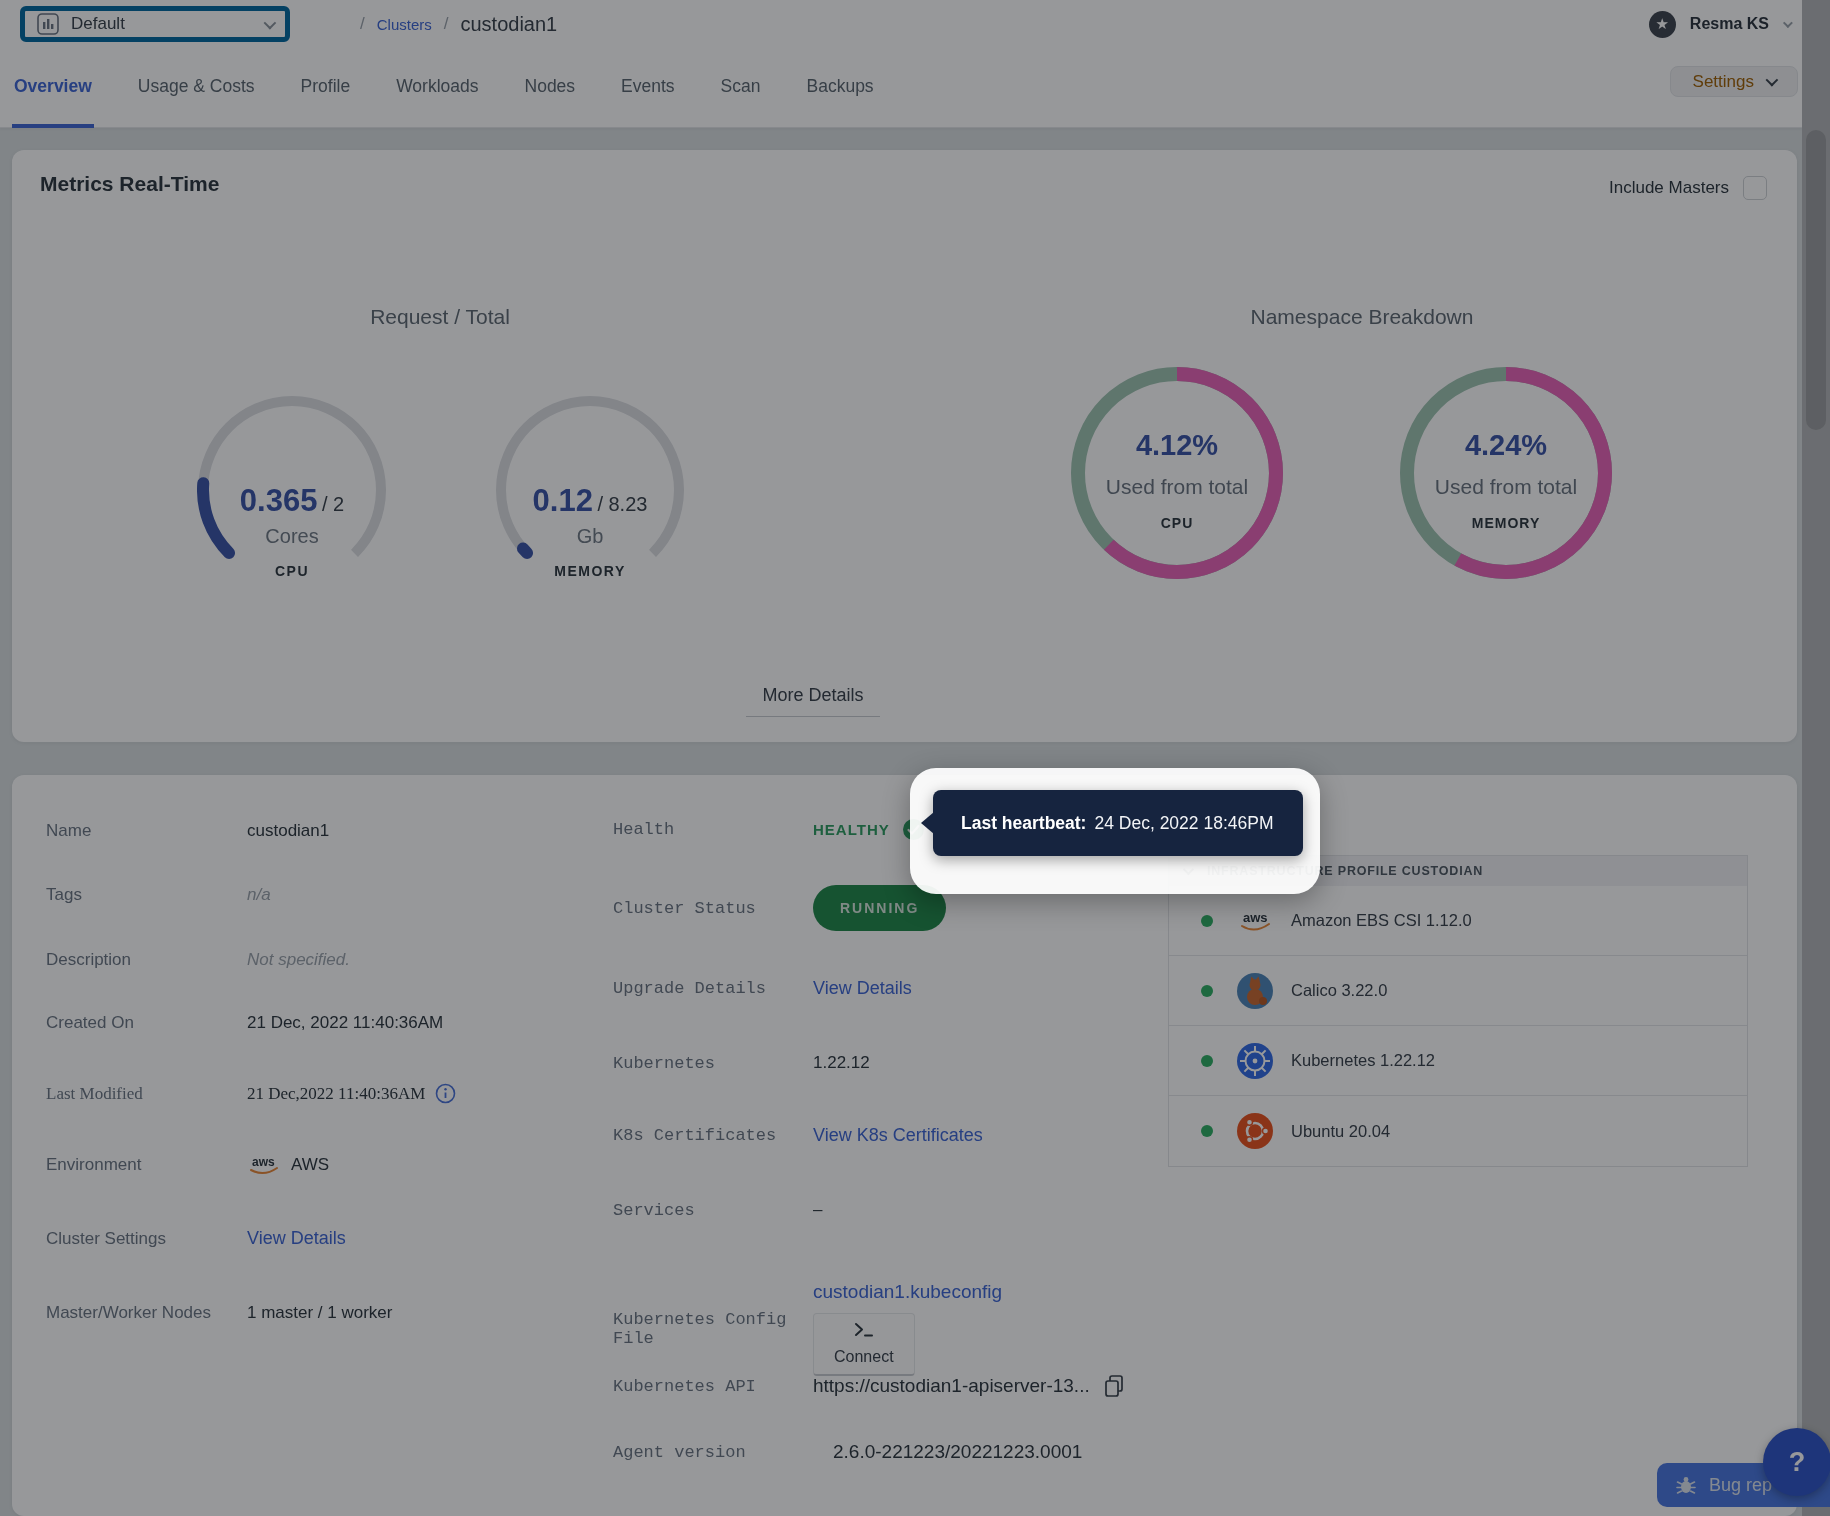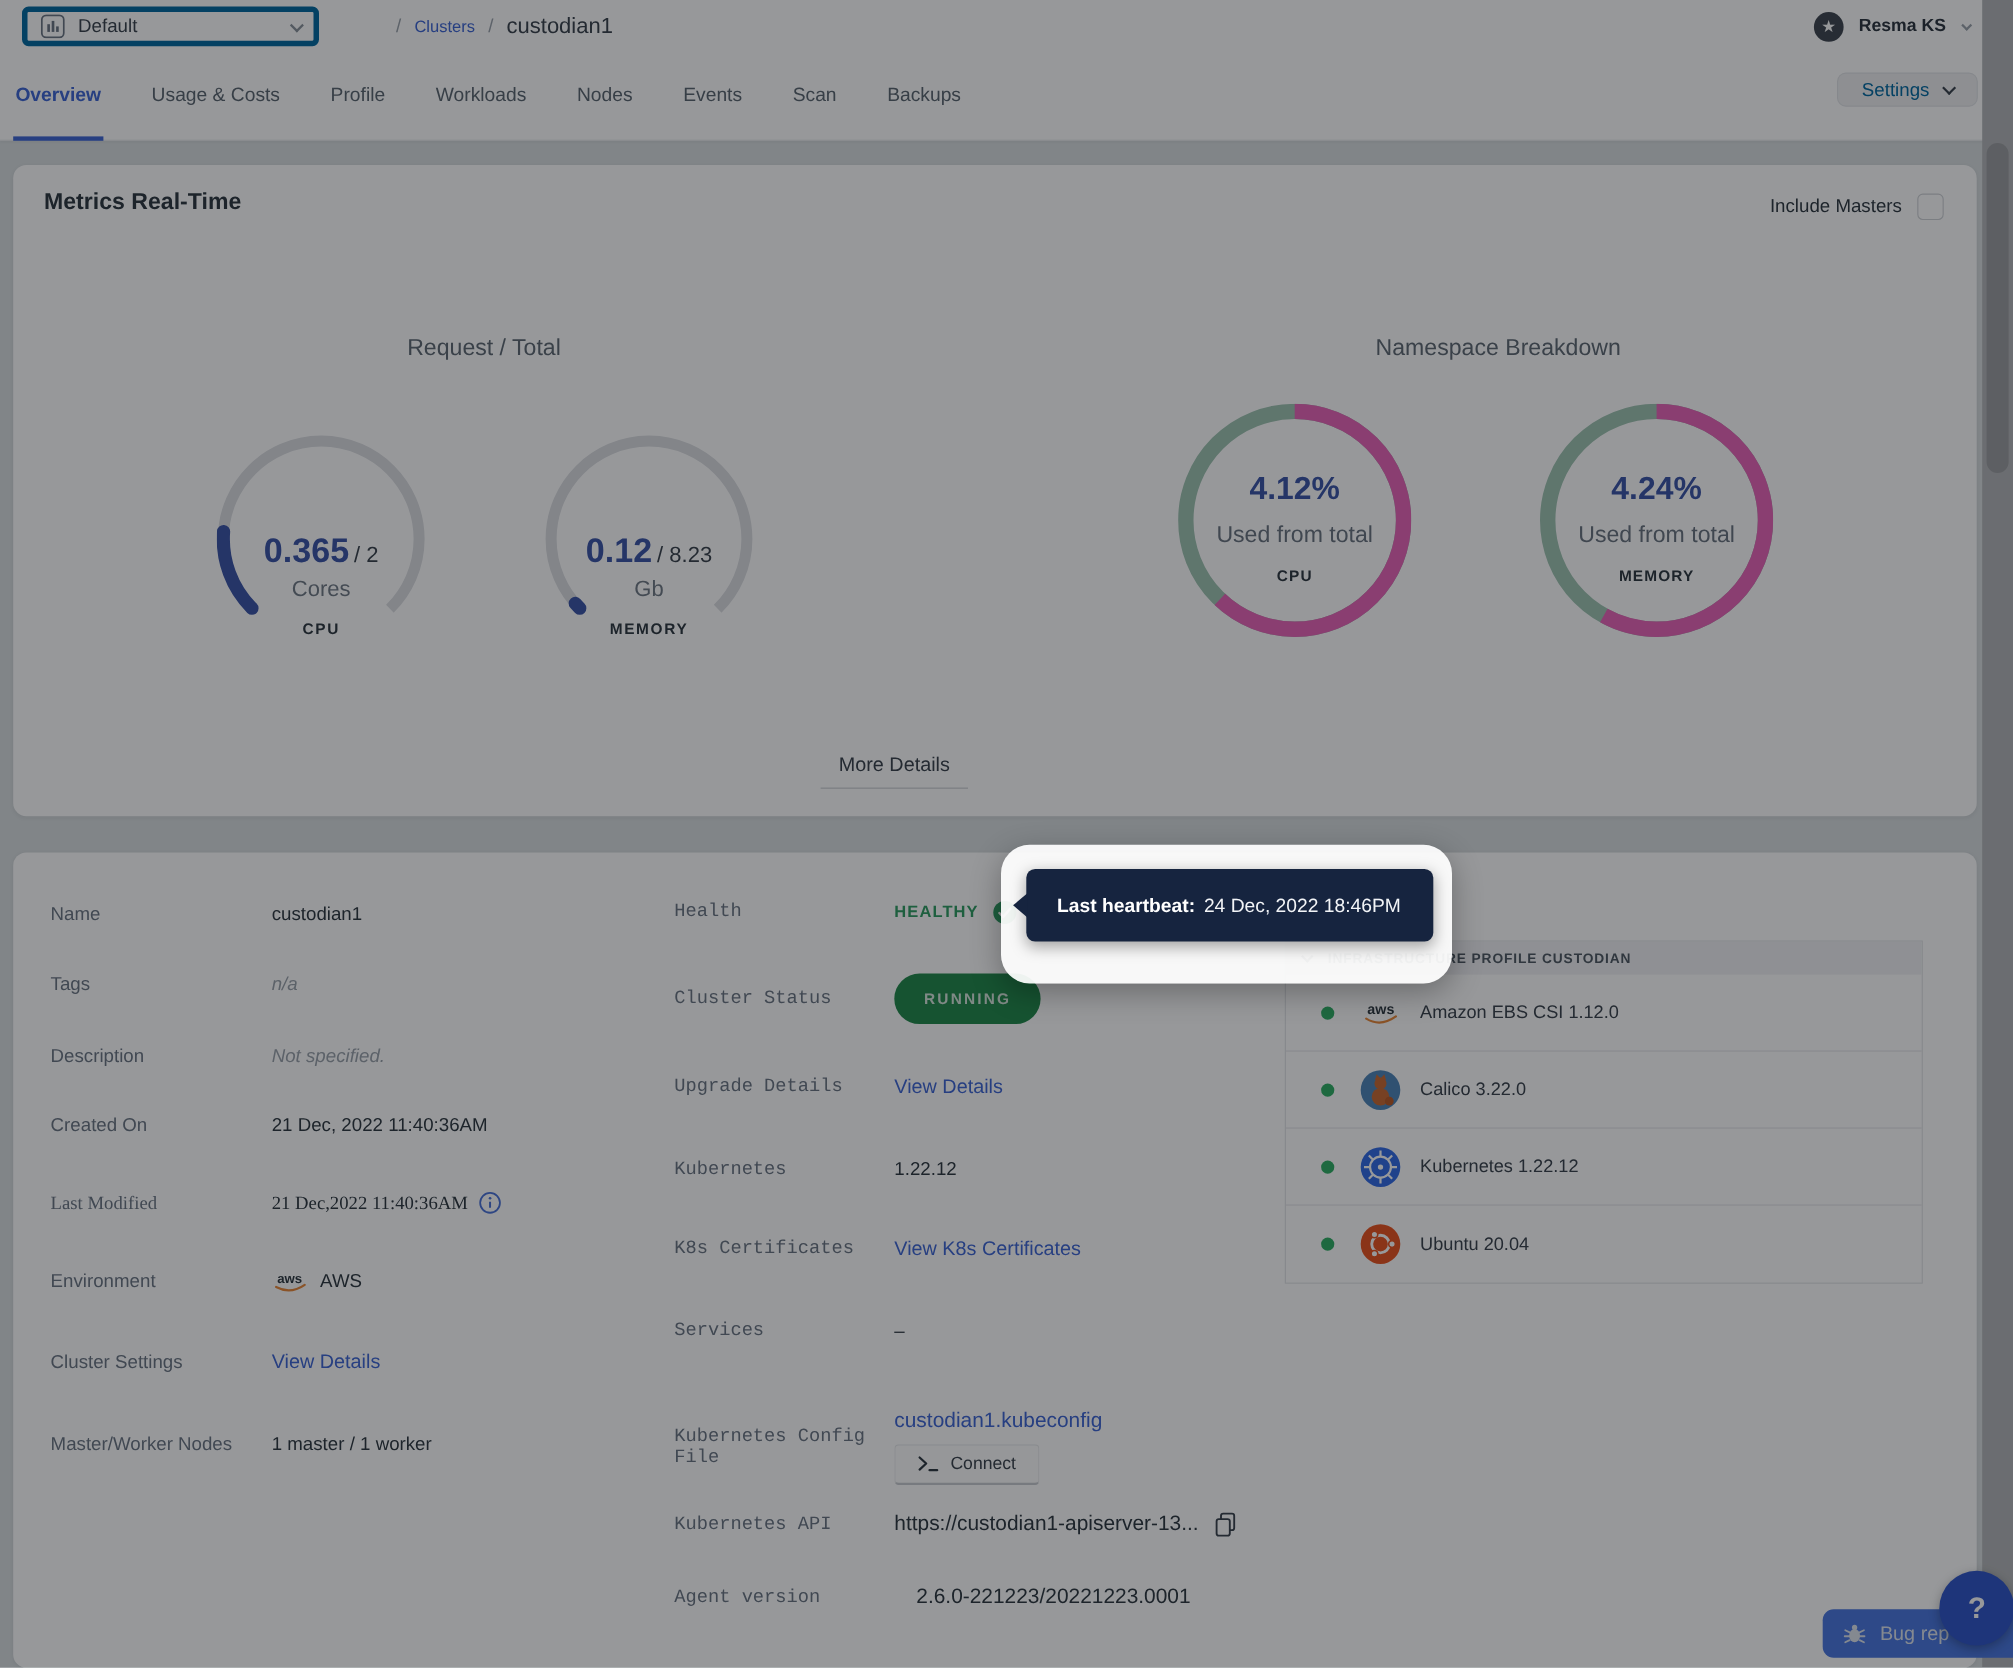--- a/index.html
+++ b/index.html
@@ -26,21 +26,21 @@
             display:flex; align-items:center; justify-content:center; }
   .user-name { font-size:16px; font-weight:bold; color:#2b343e; }
   .chev.sm { width:7px; height:7px; border-color:#9aa2ab; }
 
   .tabs-row { position:absolute; left:12px; top:48px; height:80px; display:flex; gap:42px; align-items:stretch; }
   .tab { display:flex; align-items:center; font-size:17.5px; color:#5b6670; cursor:pointer;
          border-bottom:4px solid transparent; padding:0 2px; }
   .tab.active { color:#3e66d4; font-weight:bold; border-bottom-color:#3e66d4; }
   .settings-btn { position:absolute; right:32px; top:66px; height:31px; padding:0 22px; background:#eff0f2;
                   border:1px solid #e2e4e7; border-radius:8px; display:flex; align-items:center; gap:12px;
-                  font-size:17px; color:#0369a1; cursor:pointer; }
+                  font-size:17px; color:#a16207; cursor:pointer; }
 
   
   .card { position:absolute; background:#ffffff; border-radius:12px; box-shadow:0 1px 4px rgba(0,0,0,.06); }
   .metrics-card { left:12px; top:150px; width:1785px; height:592px; }
   .details-card { left:12px; top:775px; width:1785px; height:741px; }
 
   .card-title { position:absolute; left:28px; top:22px; font-size:21px; font-weight:bold; color:#2e3840; }
   .include-masters { position:absolute; right:30px; top:26px; display:flex; align-items:center; gap:14px; }
   .include-masters span { font-size:17px; color:#2e3840; }
   .checkbox { width:24px; height:24px; border:1.5px solid #cfd2d6; border-radius:5px; background:#fff; cursor:pointer; }
@@ -78,21 +78,21 @@
   .dlabel { width:201px; font-size:17px; color:#6b7684; flex:none; }
   .dlabel.w200 { width:200px;font-family:Liberation Mono, monospace; }
   .dvalue { font-size:17px; color:#2e3840; display:flex; align-items:center; gap:10px; }
   .muted-italic { color:#9aa2ab; font-style:italic; }
   .link { color:#3e66d4; cursor:pointer; font-size:18px; }
   .healthy { color:#2f9e63; font-size:15px; font-weight:bold; letter-spacing:1px; display:flex; align-items:center; gap:12px; }
   .badge-running { display:inline-block; background:#21894b; color:#d7e6dc; font-size:14px; font-weight:bold;
                    letter-spacing:2px; border-radius:26px; padding:15px 27px; }
   .connect-btn { display:inline-flex; align-items:center; gap:10px; background:#fdfdfd; border:1px solid #e6e8ea;
                  border-bottom:2px solid #c9ccd0; border-radius:4px; padding:8px 20px; font-size:16px;
-                 color:#39424c; cursor:pointer; }
+                 color:#39424c; cursor:pointer;flex-direction:column; }
   .copy-btn { width:28px; height:32px; display:flex; align-items:center; justify-content:center; cursor:pointer; }
   .info-icon { cursor:pointer; }
 
   
   .infra { position:absolute; left:1156px; top:80px; width:580px; border:1px solid #e2e4e7; background:#fff; }
   .infra-header { height:30px; background:#f1f2f4; display:flex; align-items:center; gap:16px; padding:0 14px;
                   font-size:12.5px; font-weight:bold; letter-spacing:0.8px; color:#4e5862; }
   .infra-item { height:70px; display:flex; align-items:center; border-bottom:1px solid #e4e6e9; padding-left:32px; }
   .infra-item:last-child { border-bottom:none; }
   .status-dot { width:12px; height:12px; border-radius:50%; background:#2faf64; margin-right:22px; flex:none; }

